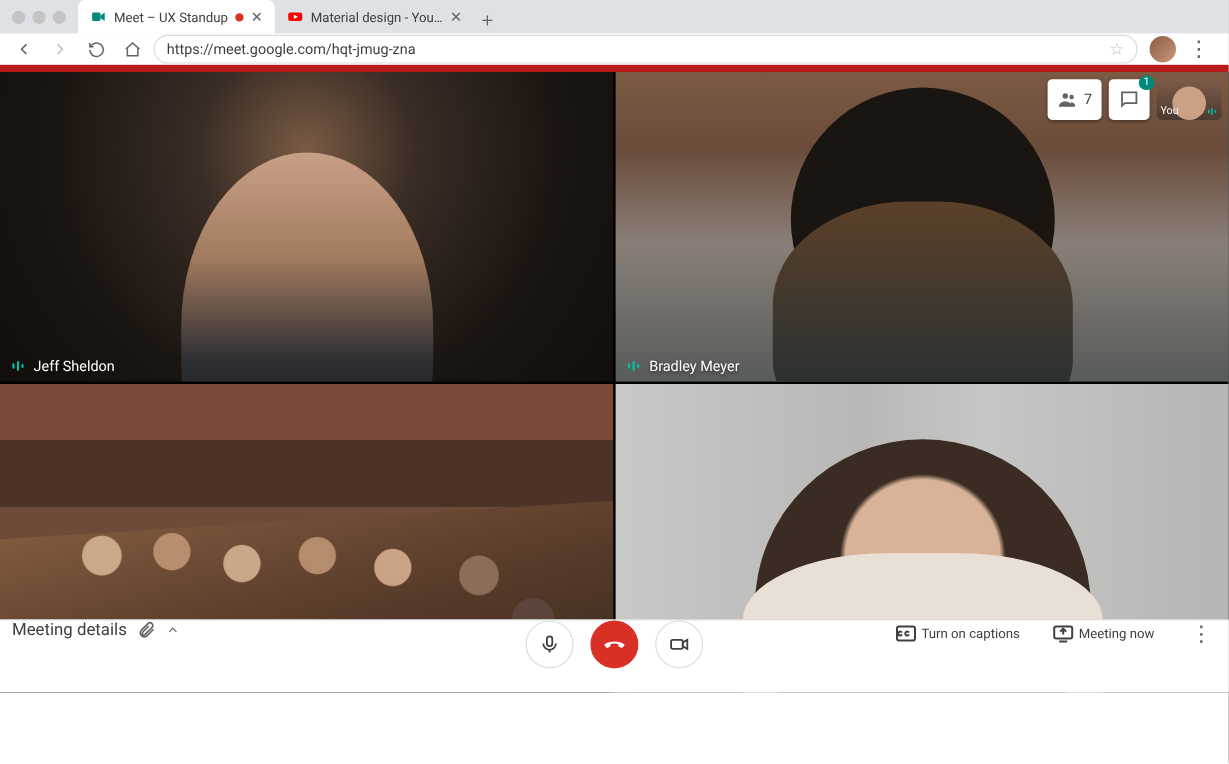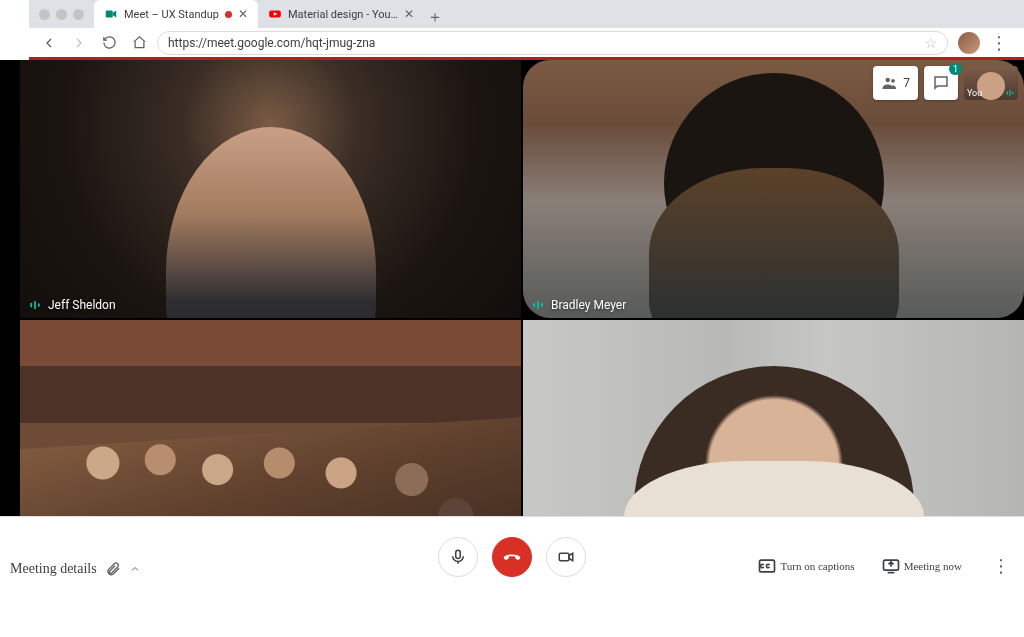--- a/index.html
+++ b/index.html
@@ -1,50 +1,50 @@
 <!DOCTYPE html>
 <html><head>
 <meta charset="utf-8">
 <style>
   * { box-sizing: border-box; margin: 0; padding: 0; }
   body { font-family: -apple-system, BlinkMacSystemFont, "Segoe UI", Roboto, Arial, sans-serif; width:1024px; height:637px; overflow:hidden; background:#fff; }
 
   
-  .browser-chrome { height:60px; display:flex; flex-direction:column;margin-left:29px; }
+  .browser-chrome { height:60px; display:flex; flex-direction:column; }
   .traffic-tabs { height:28px; display:flex; align-items:center; background:#dee1e6; }
   .traffic { display:flex; gap:6px; padding:0 10px; align-items:center;}
   .dot { width:11px; height:11px; border-radius:50%; }
   .dot.r{background:#c4c4c4;} .dot.y{background:#c4c4c4;} .dot.g{background:#c4c4c4;}
   .tabs { display:flex; height:28px; align-items:flex-end; }
   .tab { display:flex; align-items:center; gap:6px; padding:0 10px; height:28px; font-size:11px; color:#3c4043; position:relative; border-radius:6px 6px 0 0; max-width:180px;}
   .tab.active { background:#fff; }
   .tab .favicon { width:14px; height:14px; display:flex; align-items:center; justify-content:center;}
   .tab .title { white-space:nowrap; overflow:hidden; text-overflow:ellipsis; max-width:110px;}
   .tab .rec { width:7px;height:7px;border-radius:50%;background:#d93025; flex:none;}
   .tab .close { font-size:12px; color:#5f6368; cursor:pointer;}
   .new-tab { width:22px; height:22px; display:flex; align-items:center; justify-content:center; color:#5f6368; font-size:16px; cursor:pointer;}
 
-  .toolbar { height:32px; display:flex; align-items:center; padding:0 8px; gap:6px; background:#fff; border-bottom:3px solid #b91c1c;}
+  .toolbar { height:32px; display:flex; align-items:center; padding:0 8px; gap:6px; background:#fff; border-bottom:6px solid #b91c1c;}
   .nav-btn { width:24px; height:24px; display:flex; align-items:center; justify-content:center; color:#5f6368; cursor:pointer;}
   .nav-btn.disabled{color:#bdc1c6; cursor:default;}
   .url-bar { flex:1; height:24px; border:1px solid #dadce0; border-radius:12px; display:flex; align-items:center; padding:0 10px; font-size:12px; color:#3c4043;}
   .toolbar-right{ display:flex; align-items:center; gap:6px; padding:0 4px;}
   .avatar-small{ width:22px;height:22px;border-radius:50%; background:linear-gradient(135deg,#8a5a44,#c99a7a); }
 
   
   .meet-area{ position:relative; width:1024px; height:517px; background:#000; }
-  .grid { display:grid; grid-template-columns:1fr 1fr; grid-template-rows:1fr 1fr; width:100%; height:100%; gap:2px;padding-left:20px;}
+  .grid { display:grid; grid-template-columns:1fr 1fr; grid-template-rows:1fr 1fr; width:100%; height:100%; gap:2px;}
   .tile{ position:relative; overflow:hidden; }
   .tile .name-strip{ position:absolute; left:8px; bottom:6px; display:flex; align-items:center; gap:6px; color:#fff; font-size:12px; text-shadow:0 1px 3px rgba(0,0,0,.6);}
   .mic-ind{ width:14px;height:14px; display:flex; align-items:center; justify-content:center;}
 
   
   .tile.jeff{ background:radial-gradient(circle at 50% 25%, #7a5b44 0%, #3a2d25 28%, #1b1511 65%, #120e0b 100%);}
   .tile.jeff::after{content:"";position:absolute;left:50%;top:26%;transform:translateX(-50%);width:210px;height:290px;border-radius:50% 50% 40% 40%;background:linear-gradient(#c9a086 0%, #a37b5f 30%, #2e2e32 60%, #1a1a1d 100%);filter:blur(0.4px);}
-  .tile.bradley{ background:linear-gradient(180deg,#7c5a43 0%, #6a4c3a 25%, #8a7f78 55%, #575b59 100%);border-radius:27px;}
+  .tile.bradley{ background:linear-gradient(180deg,#7c5a43 0%, #6a4c3a 25%, #8a7f78 55%, #575b59 100%);}
   .tile.bradley::before{content:"";position:absolute;left:50%;top:5%;transform:translateX(-50%);width:220px;height:220px;border-radius:50%;background:#1a1510;}
   .tile.bradley::after{content:"";position:absolute;left:50%;top:42%;transform:translateX(-50%);width:250px;height:190px;border-radius:45% 45% 30% 30%;background:linear-gradient(#5b4129,#1f2c33);}
   .tile.conf{ background:linear-gradient(180deg,#7a4a36 0 18%, #4d3228 18% 40%, #6d4b36 40% 100%);}
   .tile.conf::before{content:"";position:absolute;inset:auto 0 0 0;height:62%;background:linear-gradient(165deg,#8a6143 0%, #5d3f2c 50%, #3a281e 100%);clip-path:polygon(0 20%,100% 0,100% 100%,0 100%);}
   .tile.conf::after{content:"";position:absolute;inset:30% 6% 6% 6%;background:
     radial-gradient(circle at 12% 40%, #cba988 0 16px, transparent 17px),
     radial-gradient(circle at 25% 38%, #b88e6e 0 15px, transparent 16px),
     radial-gradient(circle at 38% 44%, #caa789 0 15px, transparent 16px),
     radial-gradient(circle at 52% 40%, #b58c6c 0 15px, transparent 16px),
     radial-gradient(circle at 66% 46%, #c9a383 0 15px, transparent 16px),
@@ -58,21 +58,21 @@
   .top-controls{ position:absolute; top:6px; right:6px; display:flex; gap:6px; align-items:stretch; height:34px;}
   .ctrl-pill{ background:#fff; border-radius:4px; display:flex; align-items:center; padding:0 8px; gap:4px; font-size:12px; color:#3c4043; box-shadow:0 1px 3px rgba(0,0,0,.3);}
   .badge-count{ position:relative;}
   .badge-count .bubble{ position:absolute; top:-3px; right:-4px; background:#00897b; color:#fff; font-size:9px; border-radius:8px; padding:0 4px; line-height:12px;}
   .you-thumb{ width:54px; position:relative; border-radius:4px; overflow:hidden; background:linear-gradient(#7d5c49,#4b3a30);}
   .you-thumb .you-label{position:absolute;left:3px;bottom:2px;font-size:9px;color:#fff;margin-top:28px;}
   .you-thumb .you-mic{position:absolute;right:3px;bottom:2px;}
   .you-thumb::before{content:"";position:absolute;left:50%;top:18%;transform:translateX(-50%);width:28px;height:28px;border-radius:50%;background:#caa184;}
 
   
-  .bottom-bar{position:absolute; left:0; right:0; bottom:0; height:60px; background:#fff; display:flex; align-items:flex-end; padding:0 10px; box-shadow:0 -1px 0 #e0e0e0;font-family:Liberation Serif, serif;}
+  .bottom-bar{position:absolute; left:0; right:0; bottom:0; height:60px; background:#fff; display:flex; align-items:flex-start; padding:0 10px; box-shadow:0 -1px 0 #e0e0e0;}
   .meeting-details{ display:flex; align-items:center; gap:8px; font-size:14px; color:#3c4043; cursor:pointer;}
   .center-controls{ position:absolute; left:50%; transform:translateX(-50%); display:flex; gap:14px;}
   .round-btn{ width:40px; height:40px; border:1px solid #dadce0; border-radius:50%; background:#fff; display:flex; align-items:center; justify-content:center; color:#3c4043; cursor:pointer;}
   .round-btn.hang{ background:#d93025; border-color:#d93025; color:#fff;}
   .right-actions{ margin-left:auto; display:flex; gap:26px; align-items:center;}
   .action-col{ display:flex; flex-direction:row; align-items:center; gap:3px; font-size:11px; color:#3c4043; cursor:pointer;}
   .kebab{ font-size:18px; color:#5f6368; cursor:pointer; padding:0 4px;}
 
   svg{display:block;}
   .star{ color:#bdc1c6; margin-left:auto; font-size:14px;}

